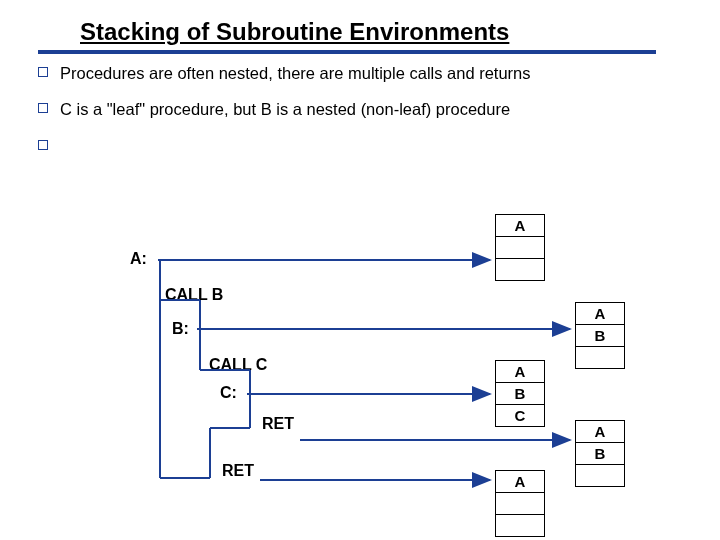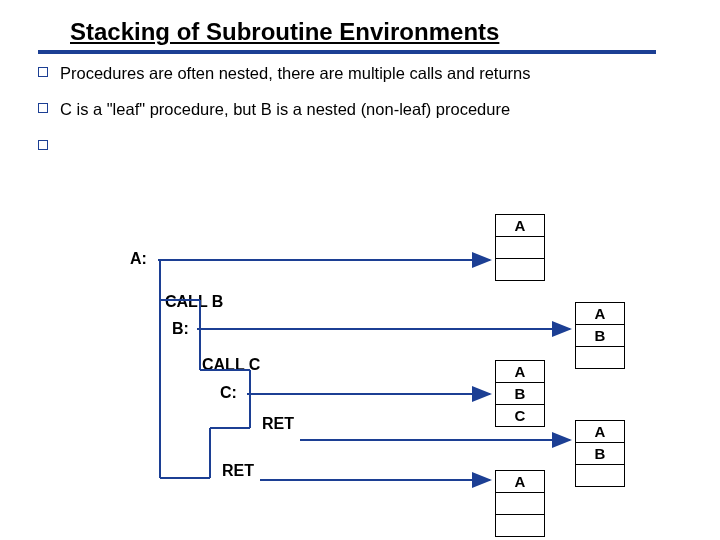--- a/index.html
+++ b/index.html
@@ -1,17 +1,17 @@
 <!DOCTYPE html>
 <html><head>
 <meta charset="utf-8">
 <style>
   * { box-sizing: border-box; margin: 0; padding: 0; }
   body { width: 720px; height: 540px; background: #fff; font-family: Arial, Helvetica, sans-serif; position: relative; }
-  .title { position: absolute; left: 70px; top: 18px; font-size: 24px; font-weight: bold; color: #000; text-decoration: underline; }
+  .title { position: absolute; left: 80px; top: 18px; font-size: 24px; font-weight: bold; color: #000; text-decoration: underline; }
   .blue-rule { position: absolute; left: 38px; top: 50px; width: 618px; height: 4px; background: #1c3f94; }
   .bullets { position: absolute; left: 38px; top: 62px; width: 618px; }
   .bul { display: flex; margin-bottom: 14px; }
   .sq { width: 10px; height: 10px; border: 1px solid #1c3f94; margin: 5px 12px 0 0; flex: 0 0 auto; }
   .btxt { font-size: 16.5px; color: #000; line-height: 1.35; }
   .lbl { position: absolute; font-size: 16px; font-weight: bold; color: #000; }
   .stk { position: absolute; border: 1px solid #000; border-bottom: none; }
   .cell { height: 22px; border-bottom: 1px solid #000; font-size: 15px; font-weight: bold; text-align: center; line-height: 22px; }
   svg.diagram { position: absolute; left: 0; top: 0; width: 720px; height: 540px; pointer-events: none; }
 </style>
@@ -29,23 +29,23 @@
   <div class="bul">
     <div class="sq"></div>
     <div class="btxt">C is a "leaf" procedure, but B is a nested (non-leaf) procedure</div>
   </div>
   <div class="bul">
     <div class="sq"></div>
   </div>
 </div>
 
 <div class="lbl" style="left:130px; top:250px;">A:</div>
-<div class="lbl" style="left:165px; top:293px;">CALL B</div>
+<div class="lbl" style="left:165px; top:286px;">CALL B</div>
 <div class="lbl" style="left:172px; top:320px;">B:</div>
-<div class="lbl" style="left:202px; top:356px;">CALL C</div>
+<div class="lbl" style="left:209px; top:356px;">CALL C</div>
 <div class="lbl" style="left:220px; top:384px;">C:</div>
 <div class="lbl" style="left:262px; top:415px;">RET</div>
 <div class="lbl" style="left:222px; top:462px;">RET</div>
 
 <div class="stk" style="left:495px; top:214px; width:50px;">
   <div class="cell">A</div>
   <div class="cell"></div>
   <div class="cell"></div>
 </div>
 <div class="stk" style="left:575px; top:302px; width:50px;">

